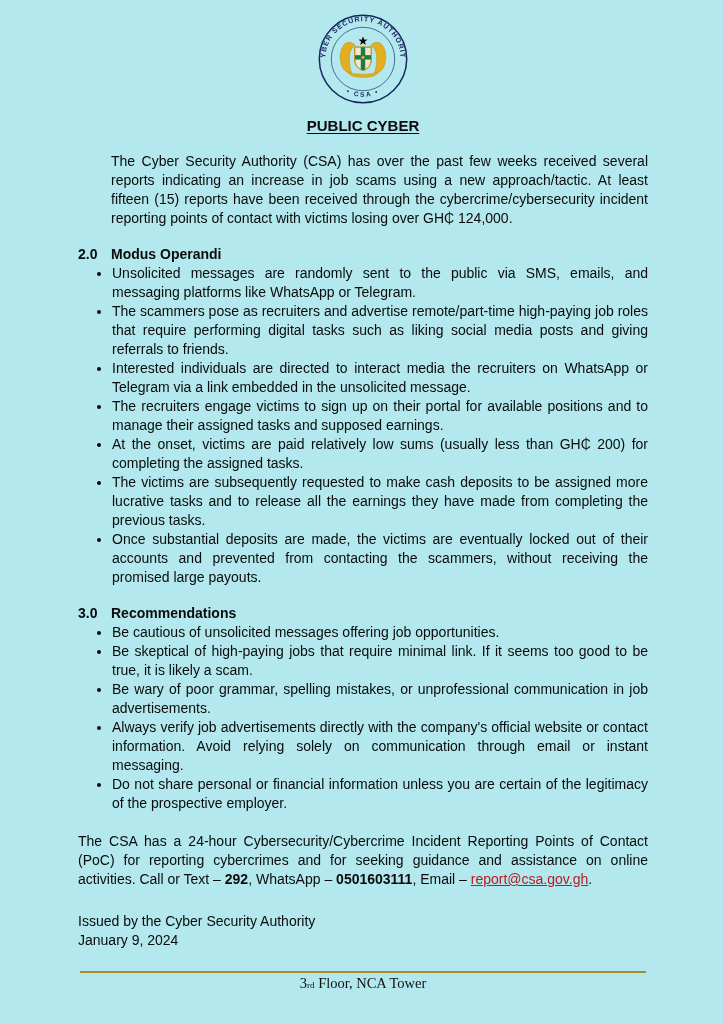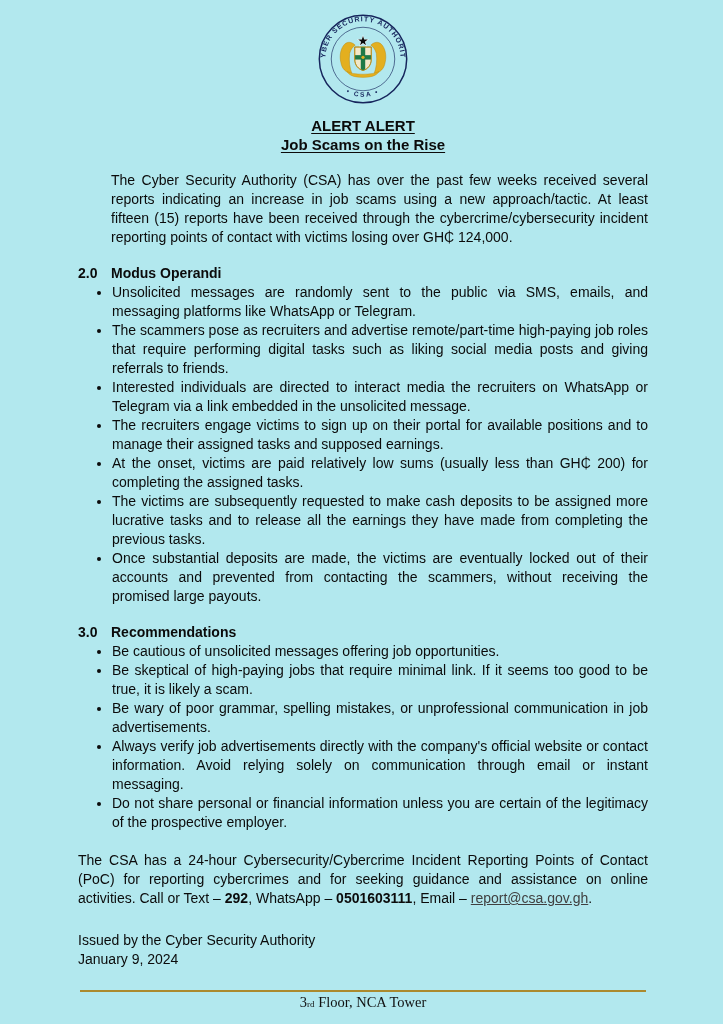--- a/index.html
+++ b/index.html
@@ -33,21 +33,21 @@
   .section { margin-top: 17px; }
   .sec-head { display: flex; font-weight: bold; }
   .sec-num { width: 33px; flex: 0 0 33px; }
   .sec-body { margin-left: 33px; text-align: justify; }
 
   ul.bullets { margin-left: 15px; padding-left: 19px; }
   ul.bullets li { text-align: justify; }
 
   .contact { margin-top: 19px; text-align: justify; }
   .contact b { font-weight: bold; }
-  a.mail-link { color: #404040; text-decoration: underline; }
+  a.mail-link { color: #b91c1c; text-decoration: underline; }
 
   .issued { margin-top: 23px; }
 
   .footer { margin-top: 21px; padding: 0 2px; }
   .footer-rule { border-top: 2px solid #ab8a2e; }
   .footer-text {
     font-family: "Liberation Serif", "DejaVu Serif", serif;
     text-align: center;
     color: #111;
     padding-top: 2px;
@@ -91,22 +91,21 @@
           <circle cx="50" cy="48.2" r="1.7" fill="#e3af1f"></circle>
         </g>
         <path d="M41,37 L59,37 L59,50 C59,57 55,61 50,62.5 C45,61 41,57 41,50 Z" fill="none" stroke="#b8860b" stroke-width="0.8"></path>
 
         <path d="M50,23.9 L51.6,28.5 L56.5,28.6 L52.6,31.6 L54,36.3 L50,33.5 L46,36.3 L47.4,31.6 L43.5,28.6 L48.4,28.5 Z" fill="#ffffff"></path>
         <path d="M50,25 L51.29,28.72 L55.23,28.80 L52.09,31.18 L53.23,34.95 L50,32.7 L46.77,34.95 L47.91,31.18 L44.77,28.80 L48.71,28.72 Z" fill="#0c0c0c"></path>
       </svg>
     </div>
 
     <div class="title-block">
-      <div class="title-line">ALERT ALERT</div>
-      <div class="title-line">Job Scams on the Rise</div>
+      <div class="title-line">PUBLIC CYBER</div>
     </div>
 
     <div class="section">
       <div class="sec-body">The Cyber Security Authority (CSA) has over the past few weeks received several reports indicating an increase in job scams using a new approach/tactic. At least fifteen (15) reports have been received through the cybercrime/cybersecurity incident reporting points of contact with victims losing over GH₵ 124,000.</div>
     </div>
 
     <div class="section">
       <div class="sec-head">
         <span class="sec-num">2.0</span>
         <span>Modus Operandi</span>

